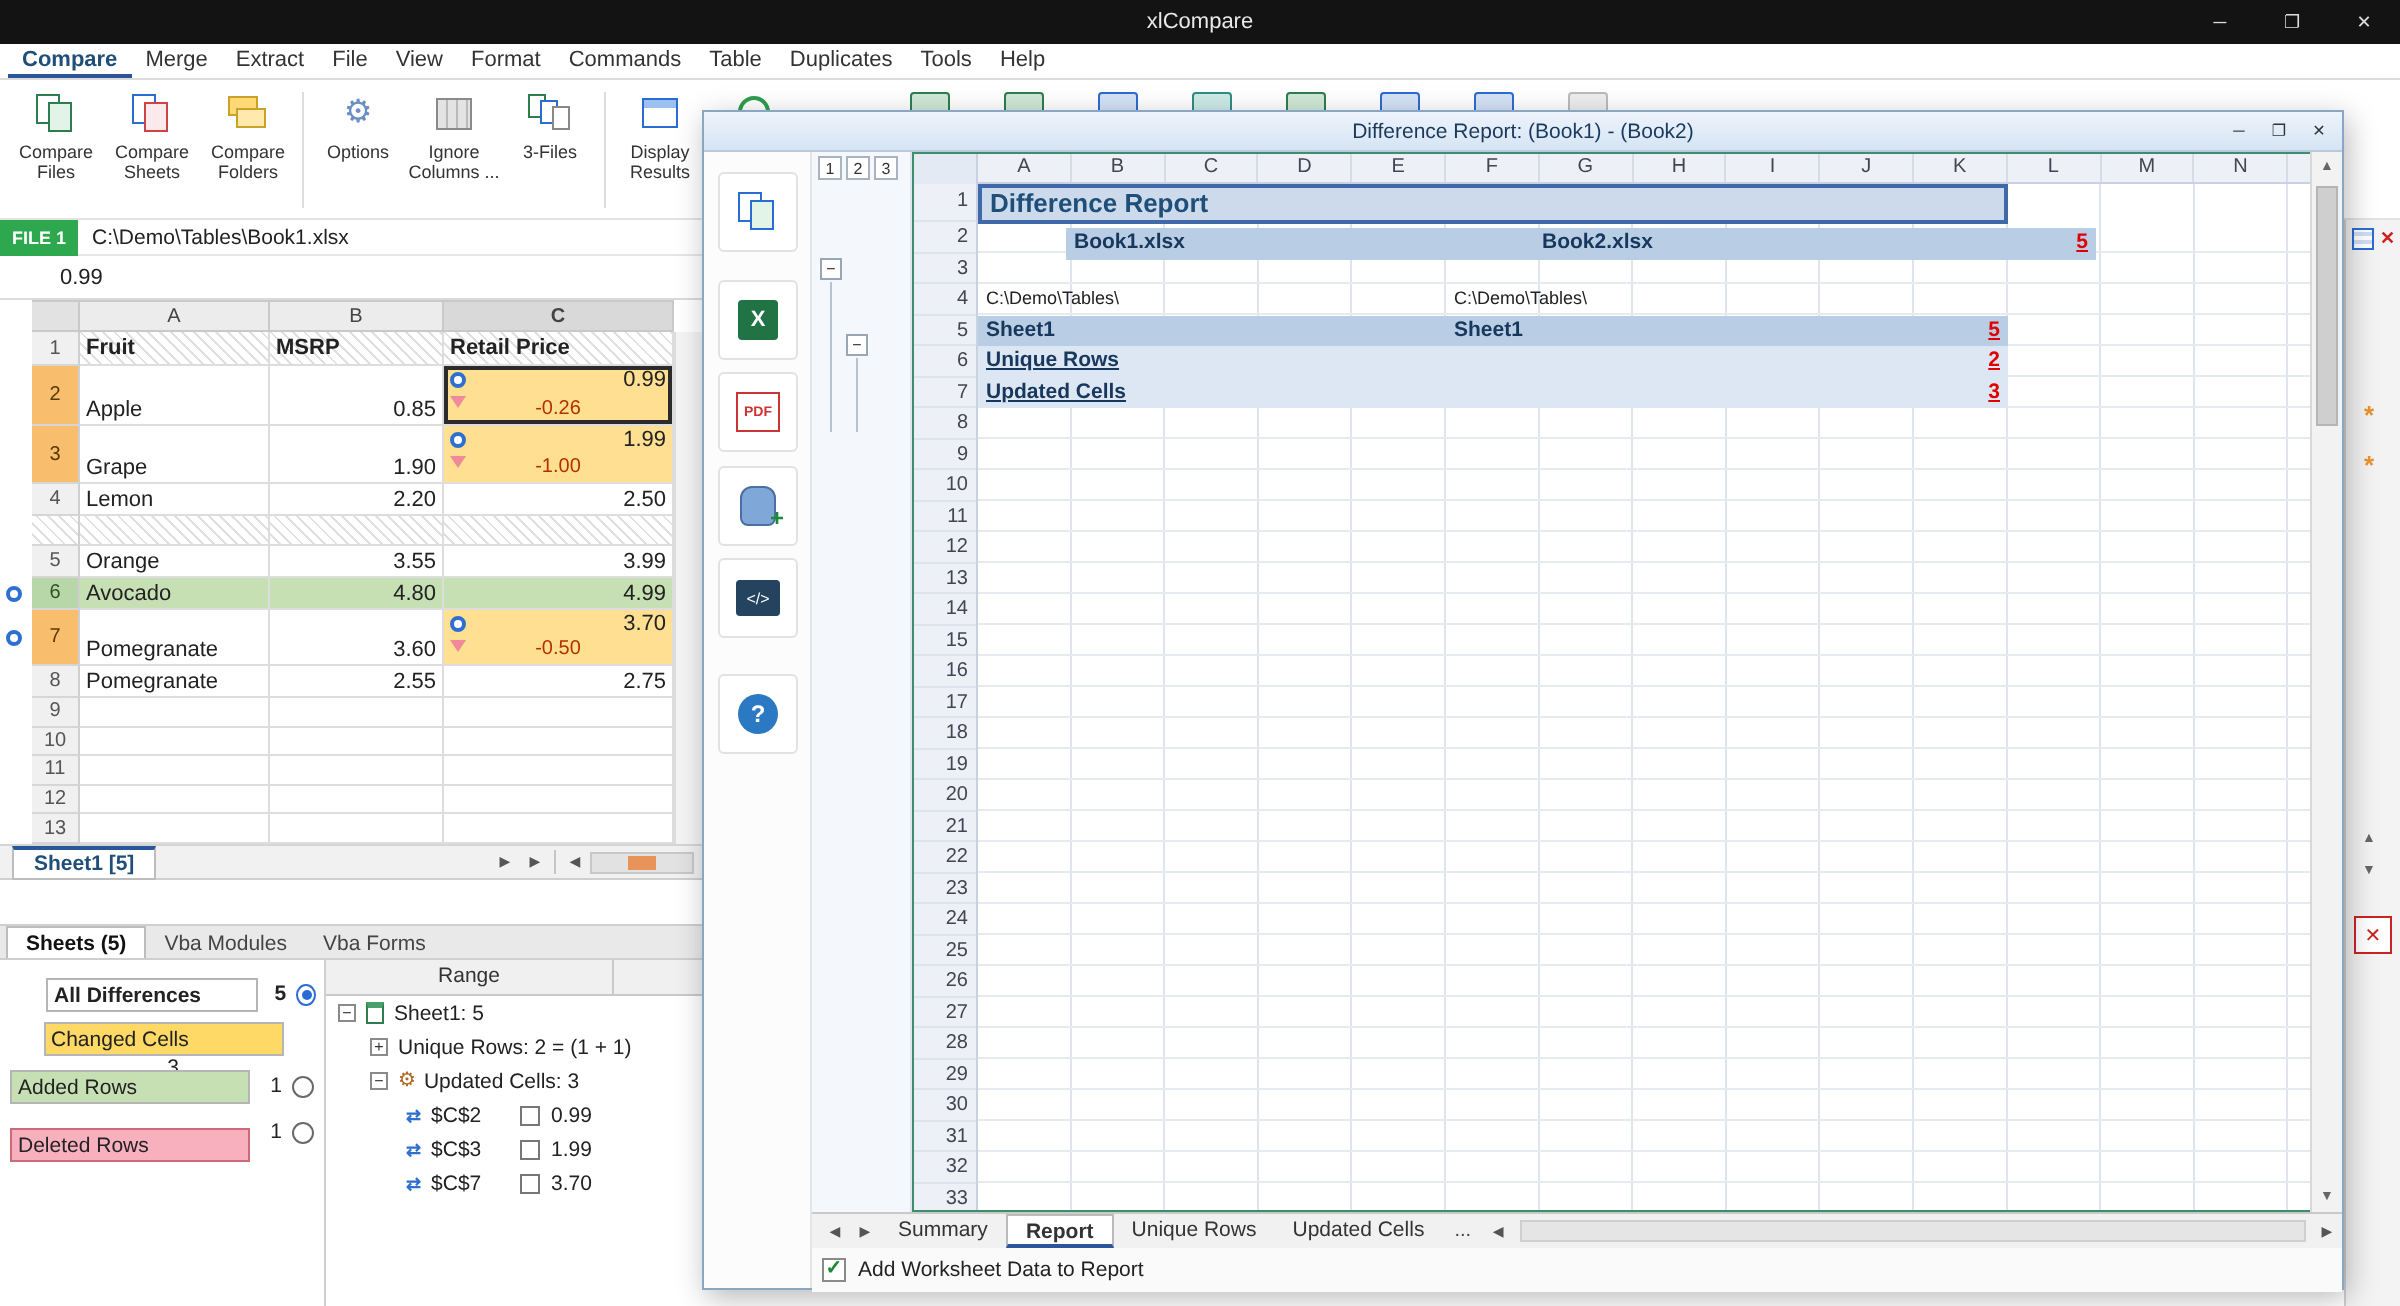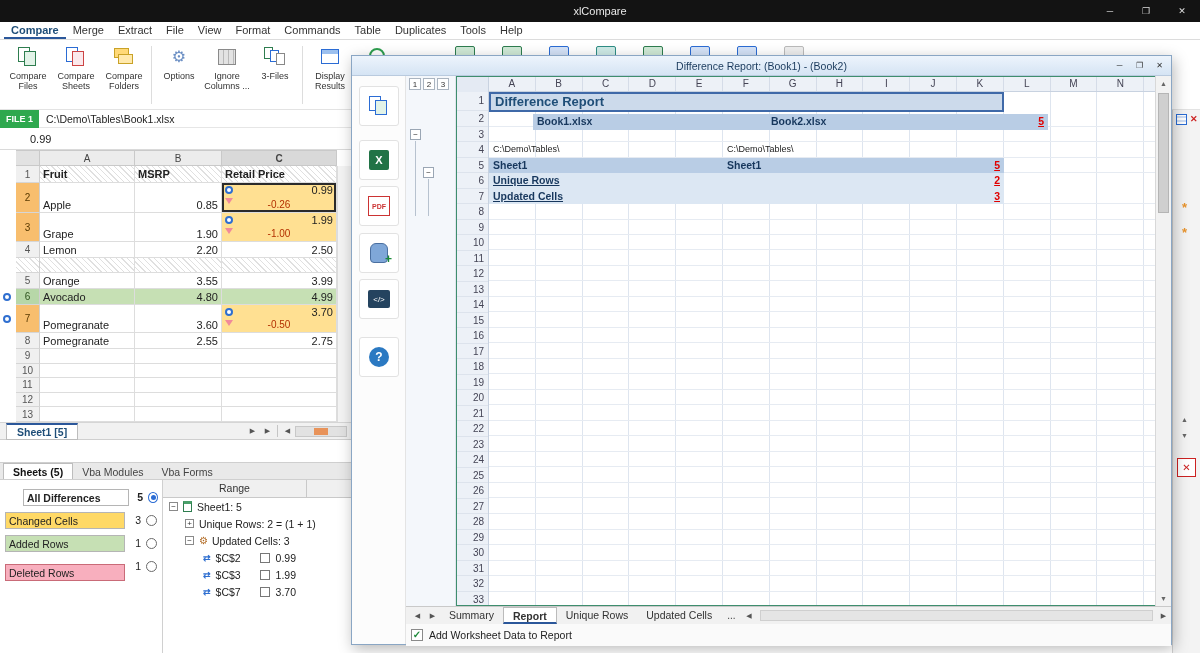--- a/index.html
+++ b/index.html
@@ -435,21 +435,21 @@
     <div class="bp-tab">Vba Forms</div>
   </div>
 
   <div class="bp-body">
     <div class="filters">
       <div class="filter-row" style="top:8px;">
         <div class="filter-label" style="font-weight:bold;margin-left:18px;">All Differences</div>
         <div class="filter-count" style="font-weight:bold;">5</div>
         <div class="radio on"></div>
       </div>
-      <div class="filter-row" style="top:31px;">
+      <div class="filter-row" style="top:31px;flex-direction:column;">
         <div class="filter-label chg">Changed Cells</div>
         <div class="filter-count">3</div>
         <div class="radio"></div>
       </div>
       <div class="filter-row" style="top:54px;">
         <div class="filter-label add">Added Rows</div>
         <div class="filter-count">1</div>
         <div class="radio"></div>
       </div>
       <div class="filter-row" style="top:77px;">

